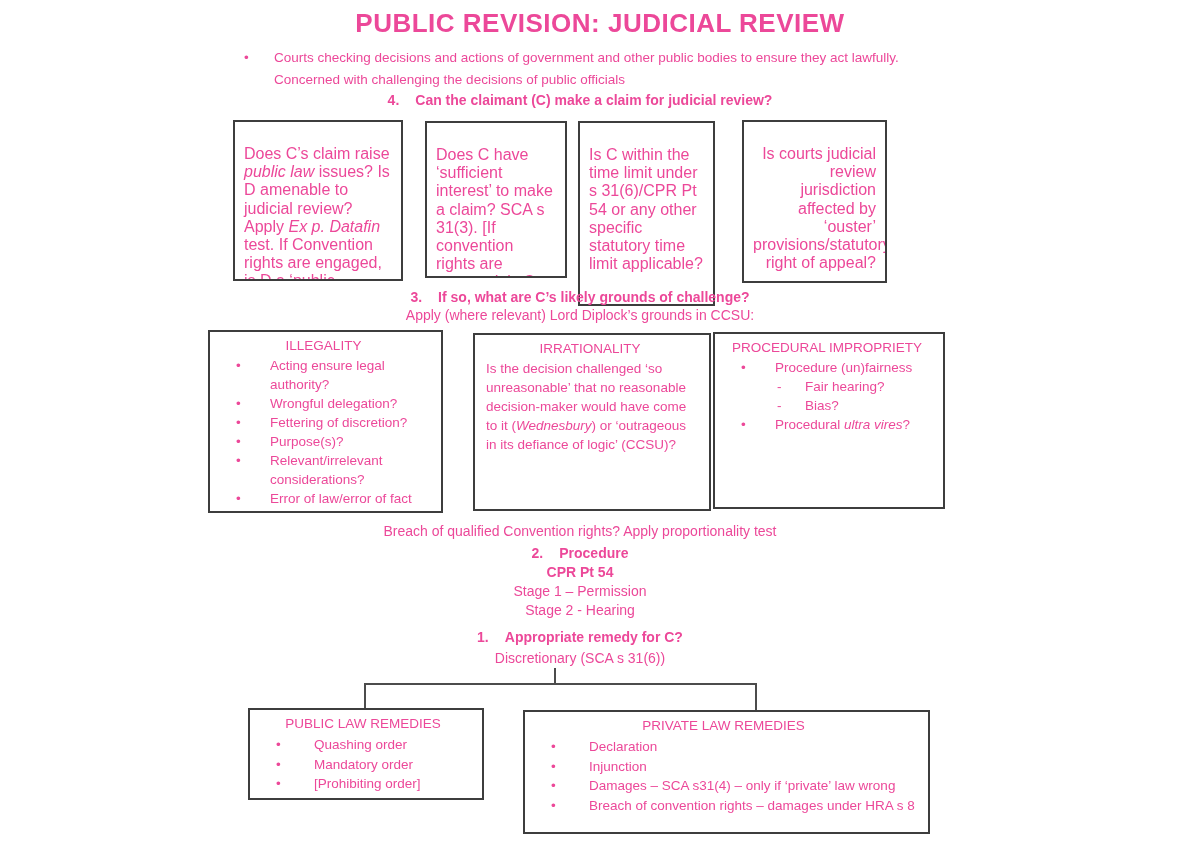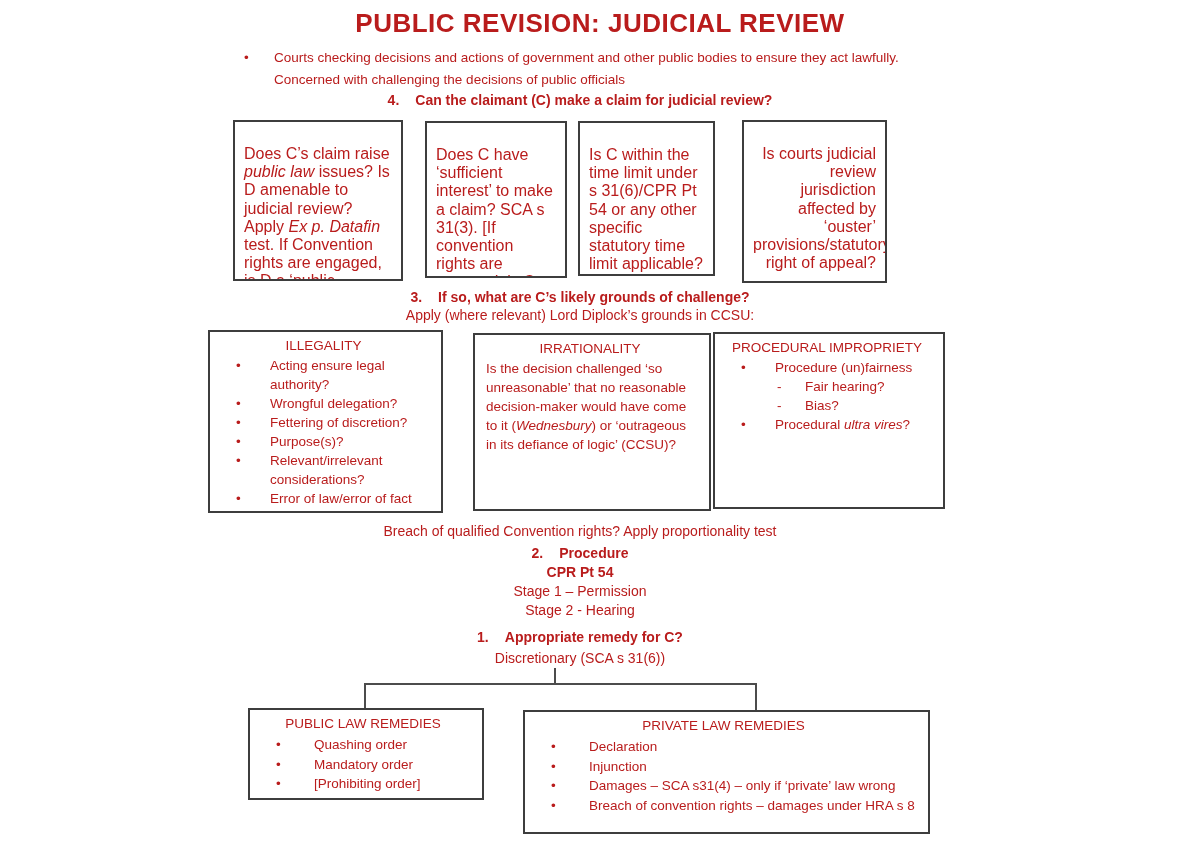--- a/index.html
+++ b/index.html
@@ -1,18 +1,18 @@
 <!DOCTYPE html>
 <html><head>
 <meta charset="utf-8">
 <style>
   html,body{margin:0;padding:0;background:#fff;}
   .page{
     position:relative;width:1200px;height:848px;background:#ffffff;
-    font-family:"Liberation Sans",sans-serif;color:#b91c1c;overflow:hidden;
+    font-family:"Liberation Sans",sans-serif;color:#ec4899;overflow:hidden;
   }
   .it{font-style:italic;}
   .abs{position:absolute;}
 
   .title{
     top:8px;left:0;width:1200px;text-align:center;
     font-size:26px;font-weight:bold;letter-spacing:.5px;
   }
 
   .intro{top:47px;left:238px;width:720px;font-size:13.5px;line-height:22px;display:flex;}
@@ -63,21 +63,21 @@
     <span>4.</span>
     <span>Can the claimant (C) make a claim for judicial review?</span>
   </div>
 
   <div class="box qbox" style="left:233px;top:120px;width:170px;height:161px;">
     <span><span>Does C’s claim raise </span><span class="it">public law</span><span> issues? Is D amenable to judicial review? Apply </span><span class="it">Ex p. Datafin</span><span> test. If Convention rights are engaged, is D a ‘public authority’? (HRA. s6)</span></span>
   </div>
   <div class="box qbox" style="left:425px;top:121px;width:142px;height:157px;">
     <span>Does C have ‘sufficient interest’ to make a claim? SCA s 31(3). [If convention rights are engaged, is C. a ‘victim’ HRA s.7]</span>
   </div>
-  <div class="box qbox" style="left:578px;top:121px;width:137px;height:155px;">
+  <div class="box qbox" style="left:578px;top:121px;width:137px;height:185px;">
     <span>Is C within the time limit under s 31(6)/CPR Pt 54 or any other specific statutory time limit applicable?</span>
   </div>
   <div class="box qbox" style="left:742px;top:120px;width:145px;height:163px;text-align:right;">
     <span>Is courts judicial review jurisdiction affected by ‘ouster’ provisions/statutory right of appeal?</span>
   </div>
 
   <div class="abs cband h-bold numline" style="top:289px;">
     <span>3.</span>
     <span>If so, what are C’s likely grounds of challenge?</span>
   </div>

